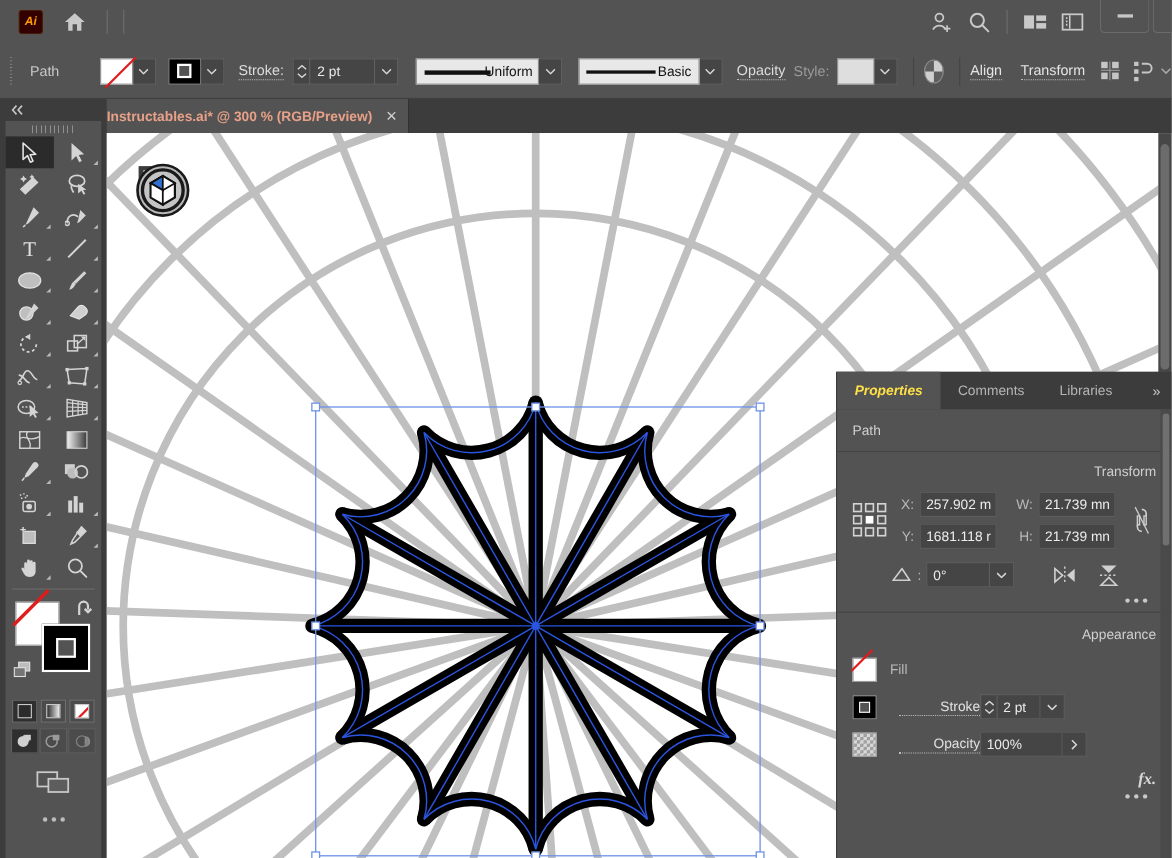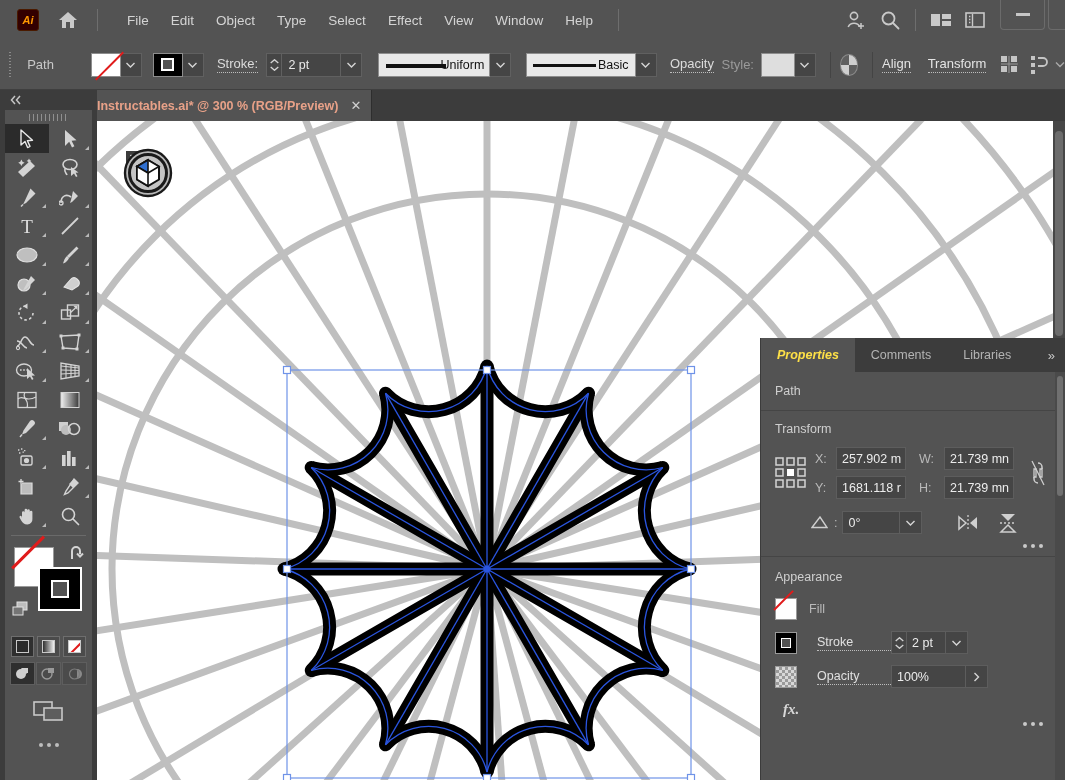--- a/index.html
+++ b/index.html
@@ -2,21 +2,21 @@
 <html><head>
 <meta charset="utf-8">
 <style>
   * { box-sizing: border-box; margin:0; padding:0; }
   html, body {
     width:1065px; height:780px; overflow:hidden;
     background:#535353;
     font-family:"Liberation Sans", sans-serif;
     -webkit-font-smoothing: antialiased;
   }
-  #app { position:relative; width:1065px; height:780px; background:#535353; }
+  #app { position:relative; width:1065px; height:780px; background:#535353;text-align:right; }
 
   
   .menubar{
     position:absolute; left:0; top:0; width:1065px; height:40px;
     background:#535353; display:flex; align-items:center;
   }
   .ai-logo{
     width:22px; height:22px; margin-left:17px; border-radius:3px;
     background:#330000; border:1px solid #4a1a00;
     color:#ff9a00; font-size:11px; font-weight:bold; font-style:italic;
@@ -223,31 +223,20 @@
 <div id="app">
 
   <div class="menubar">
     <div class="ai-logo">Ai</div>
     <div class="home-icon">
       <svg width="20" height="18" viewBox="0 0 20 18">
           <path d="M10 1 L19 9 L16 9 L16 17 L12 17 L12 11 L8 11 L8 17 L4 17 L4 9 L1 9 Z" fill="#c9c9c9"></path>
         </svg>
     </div>
     <div class="mb-sep"></div>
-    <div class="menu-items">
-      <div class="menu-item">File</div>
-      <div class="menu-item">Edit</div>
-      <div class="menu-item">Object</div>
-      <div class="menu-item">Type</div>
-      <div class="menu-item">Select</div>
-      <div class="menu-item">Effect</div>
-      <div class="menu-item">View</div>
-      <div class="menu-item">Window</div>
-      <div class="menu-item">Help</div>
-    </div>
     <div class="mb-sep" style="margin-left:14px;"></div>
 
     <div class="mb-right">
       <div class="mb-icon">
         <svg width="22" height="22" viewBox="0 0 22 22">
           <circle cx="9" cy="7" r="3.6" fill="none" stroke="#c9c9c9" stroke-width="1.6"></circle>
           <path d="M3.2 18 A6.4 6.4 0 0 1 14.8 18" fill="none" stroke="#c9c9c9" stroke-width="1.6"></path>
           <path d="M16 14 v6 M13 17 h6" stroke="#c9c9c9" stroke-width="1.5"></path>
         </svg>
       </div>

